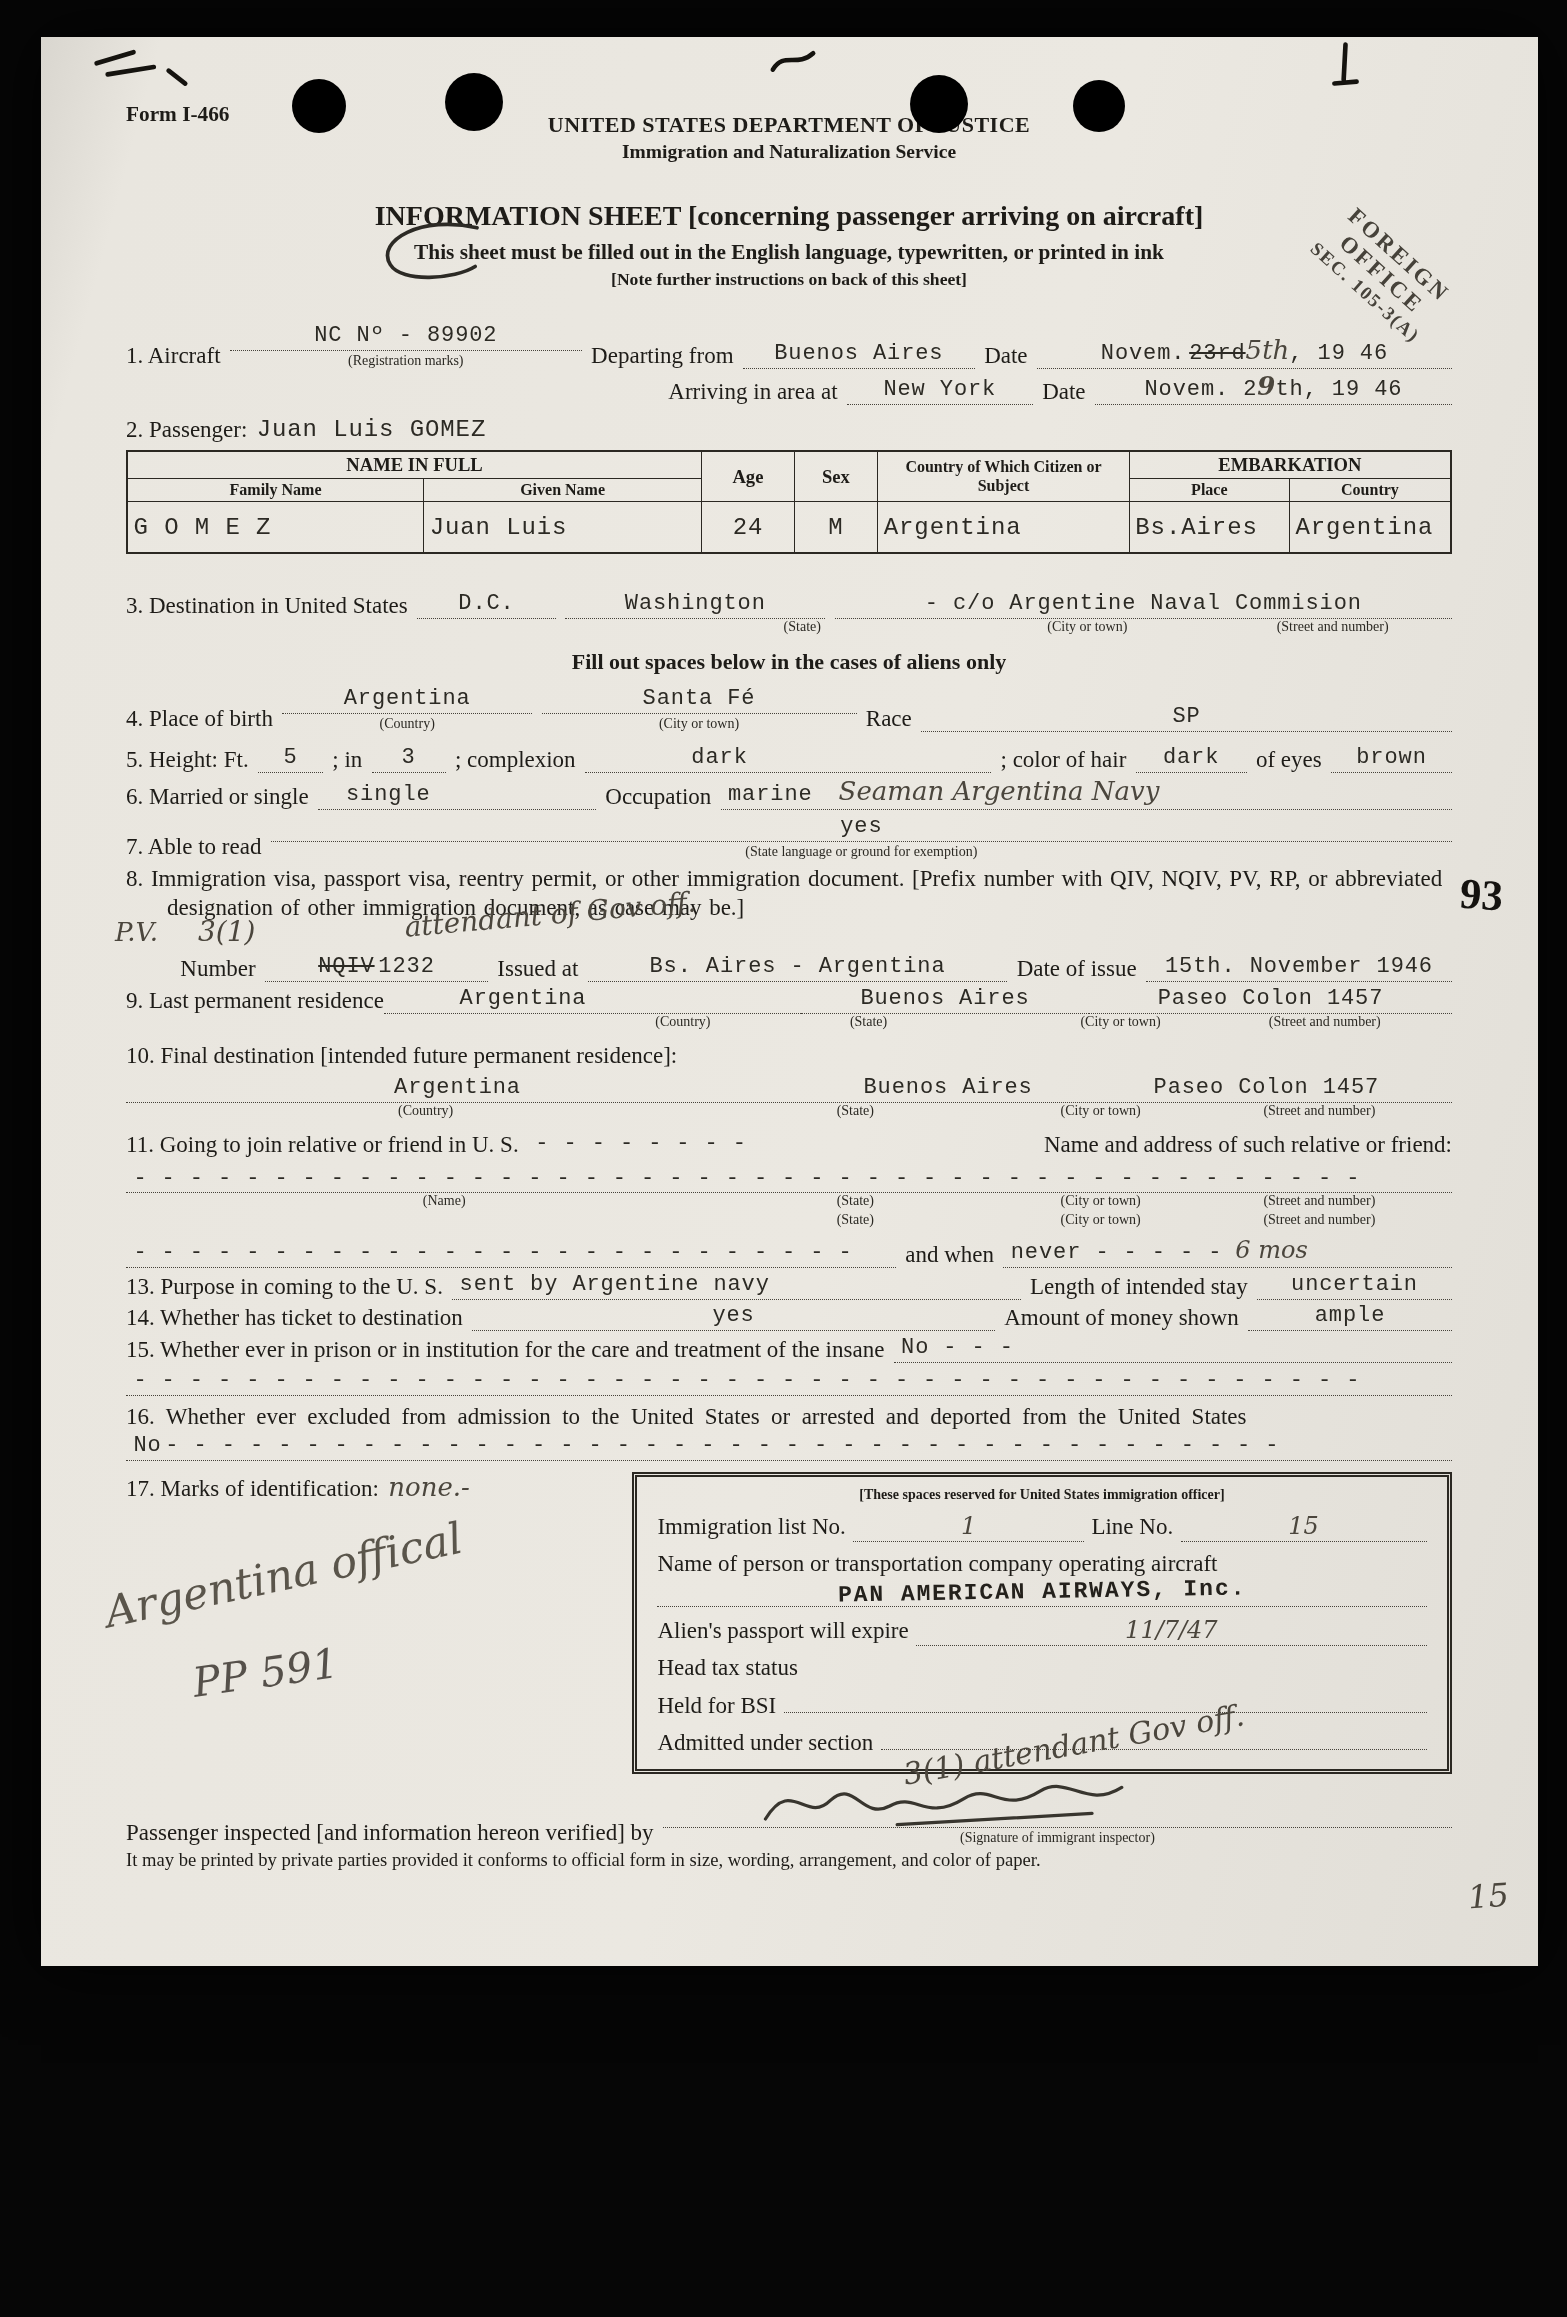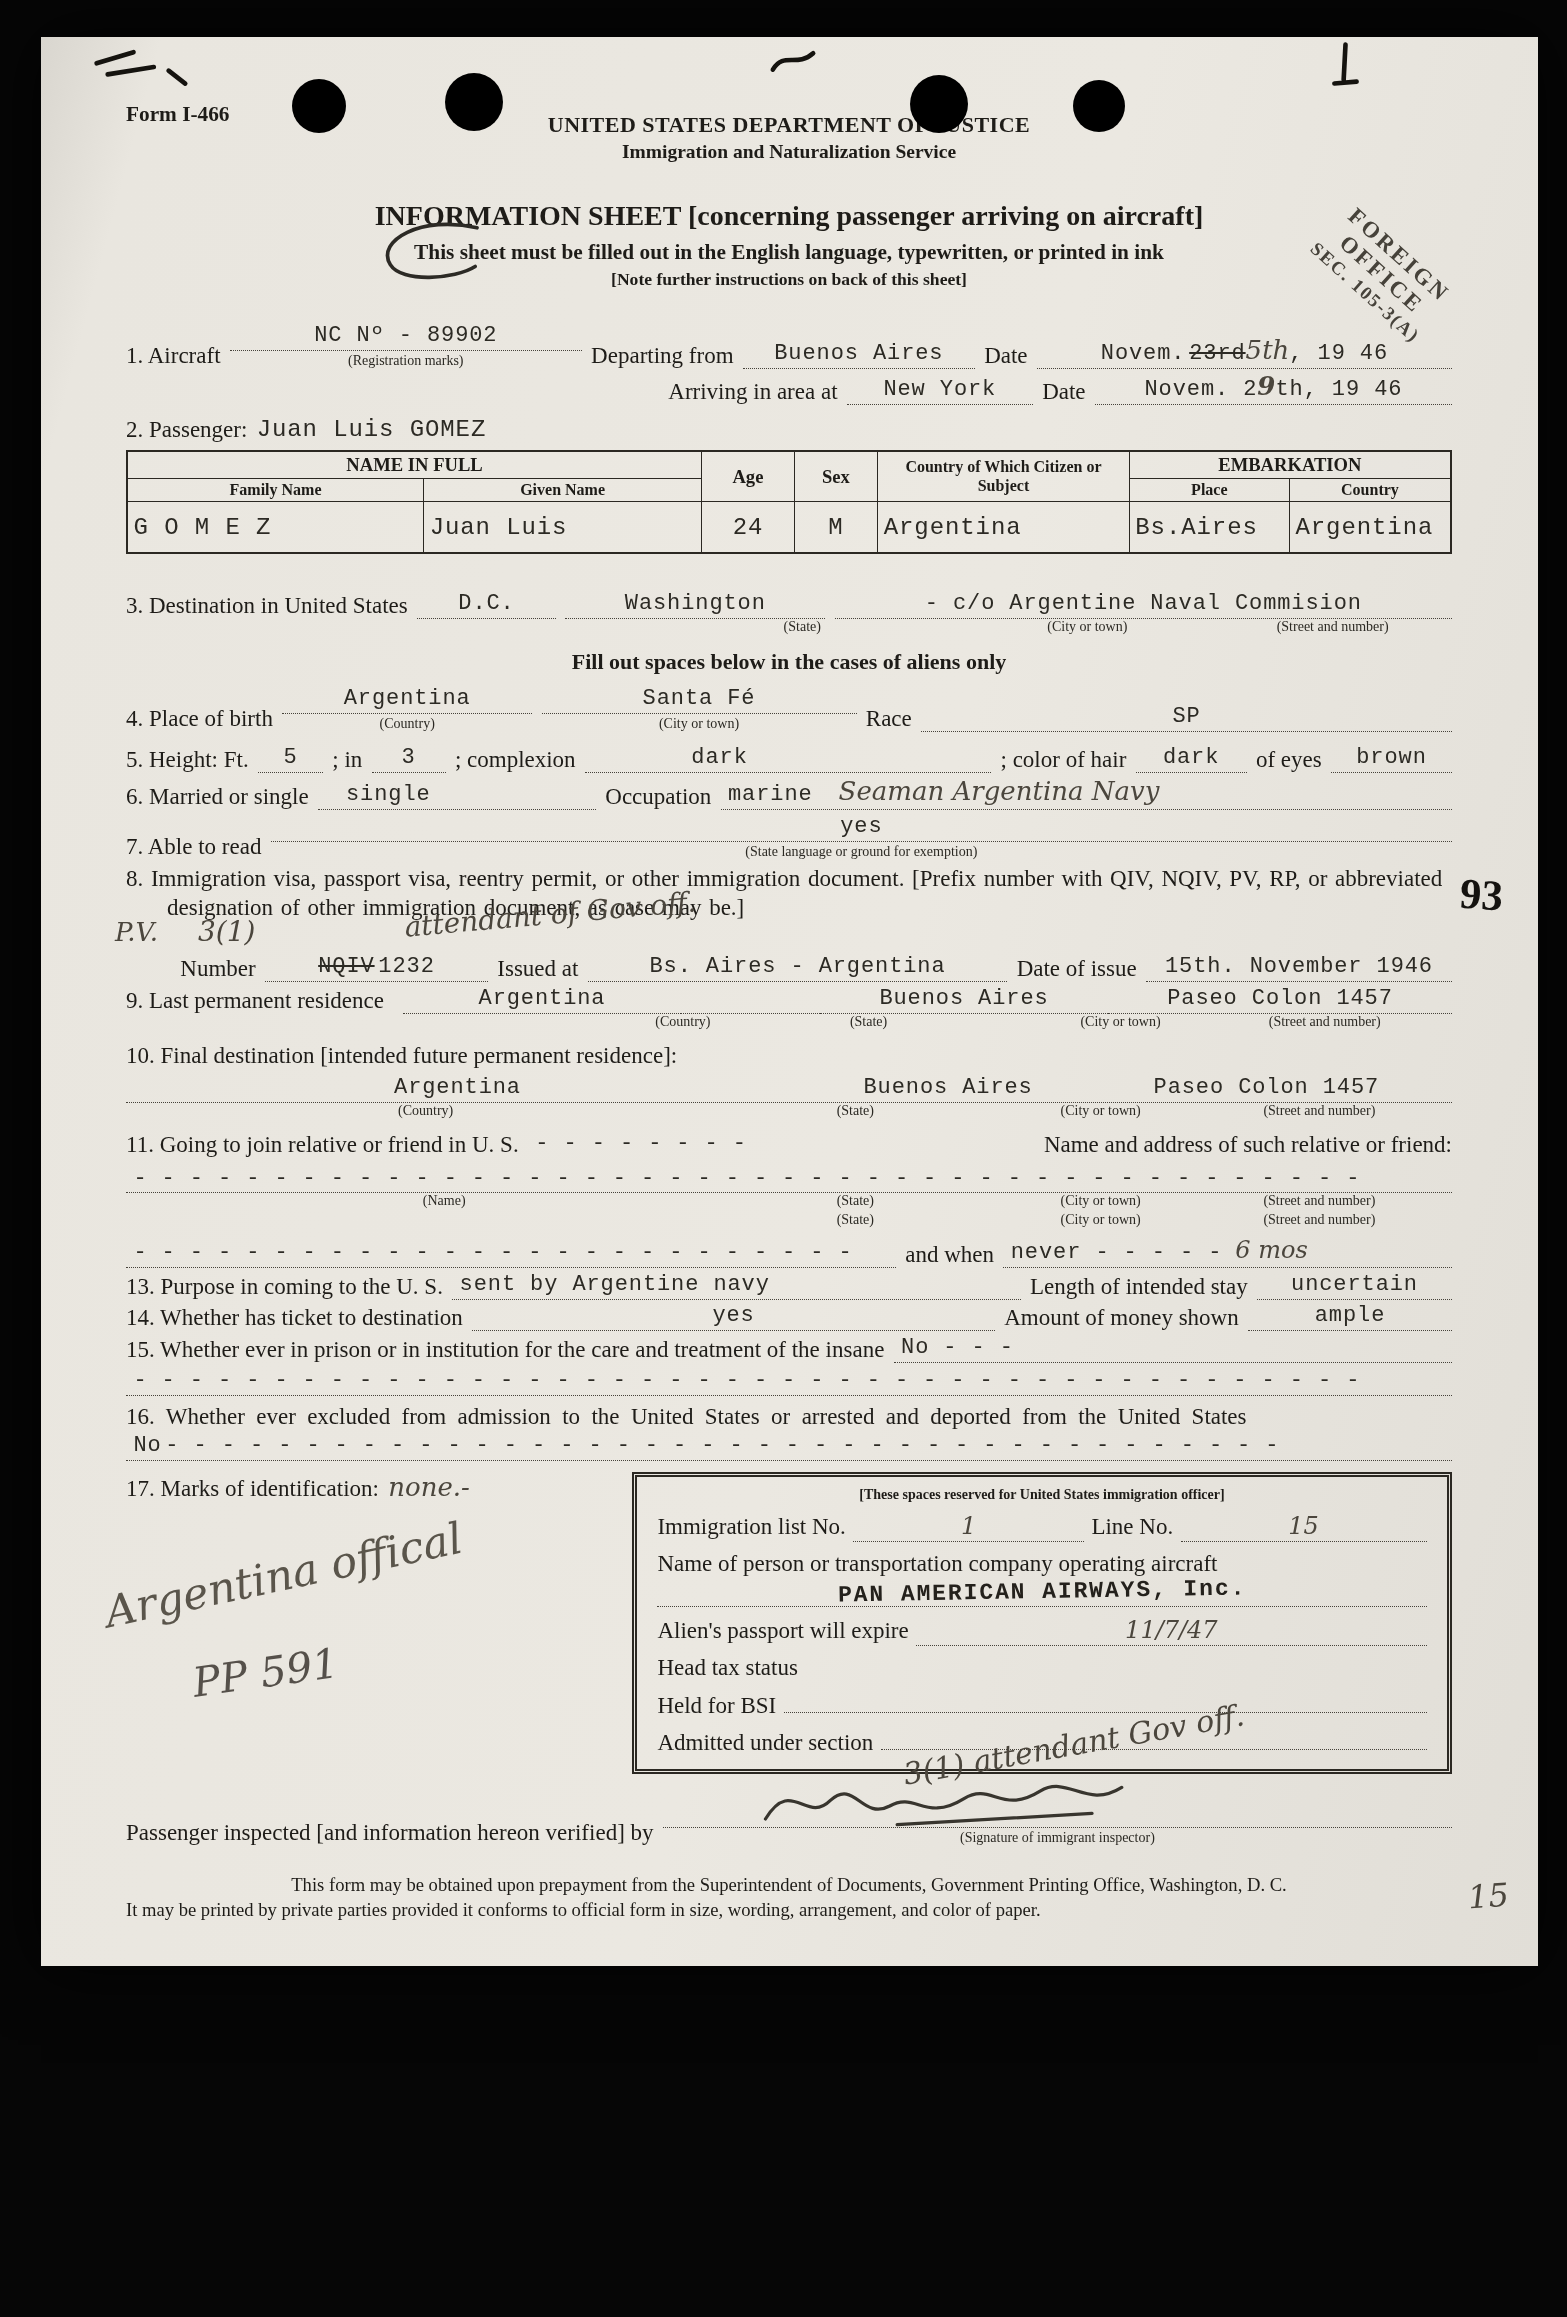--- a/index.html
+++ b/index.html
@@ -260,21 +260,21 @@
       <span style="flex:0 0 45px"></span>
       <span class="lbl">Number</span>
       <span class="fillv fixed" style="width:223px"><span class="typed struck">NQIV</span> <span class="typed">1232</span></span>
       <span class="lbl">Issued at</span>
       <span class="fillv"><span class="typed">Bs. Aires - Argentina</span></span>
       <span class="lbl">Date of issue</span>
       <span class="fillv fixed" style="width:306px"><span class="typed">15th. November 1946</span></span>
     </div>
 
     <div class="frow" style="margin-top:3.7px;gap:0">
-      <span class="lbl" style="margin-right:19px">9. Last permanent residence</span>
+      <span class="lbl" style="margin-right:0">9. Last permanent residence</span>
       <span class="fillv fixed" style="width:278px"><span class="typed">Argentina</span></span>
       <span class="fillv fixed" style="width:139px"><span class="typed"></span></span>
       <span class="fillv fixed" style="width:288px"><span class="typed">Buenos Aires</span></span>
       <span class="fillv"><span class="typed">Paseo Colon 1457</span></span>
     </div>
     <div class="capline">
       <span style="left:42%">(Country)</span>
       <span style="left:56%">(State)</span>
       <span style="left:75%">(City or town)</span>
       <span style="left:90.4%">(Street and number)</span>
@@ -394,18 +394,17 @@
       <div class="fld" style="flex:1">
         <div class="v sigwrap">
           <svg class="sigsvg" width="399" height="69" viewBox="0 0 430 74">
             <path d="M8,58 C36,12 52,64 78,38 C104,14 112,60 142,44 C170,28 180,62 222,36 C252,18 262,54 304,28 C334,10 354,48 392,24 M150,64 L360,52" fill="none" stroke="#38352e" stroke-width="3.5" stroke-linecap="round"></path>
           </svg>
         </div>
         <div class="c">(Signature of immigrant inspector)</div>
       </div>
     </div>
 
-    <div class="foot foot1">This form may be obtained upon prepayment from the Superintendent of Documents, Government Printing Office, Washington, D. C.</div>
     <div class="foot foot2">It may be printed by private parties provided it conforms to official form in size, wording, arrangement, and color of paper.</div>
 
   </div>
 </div>
 
 
 </body></html>

